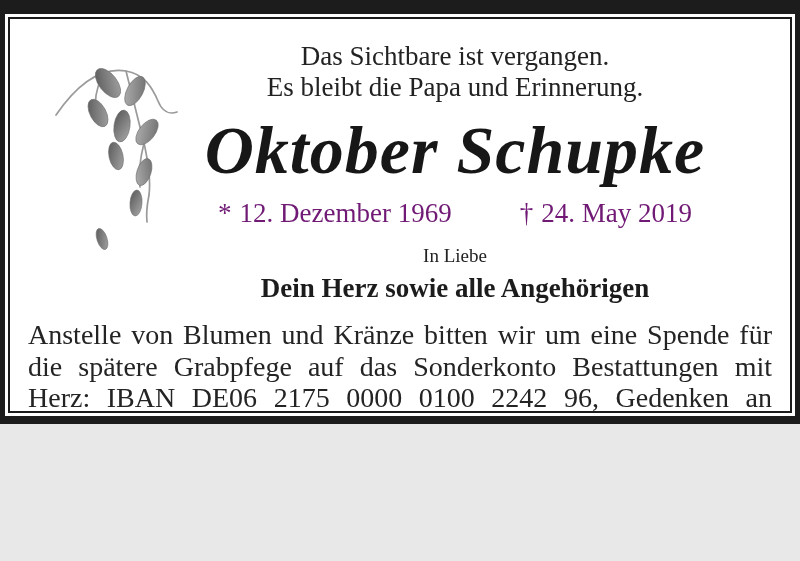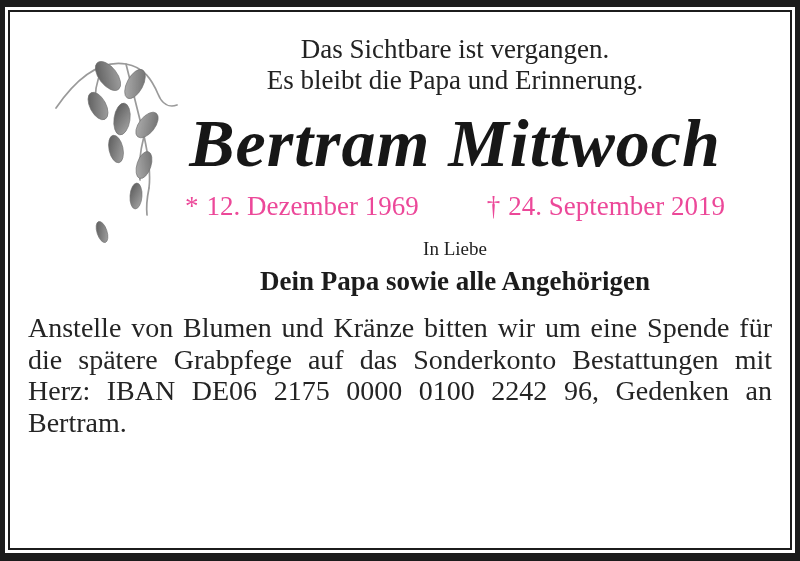--- a/index.html
+++ b/index.html
@@ -4,24 +4,24 @@
 <style>
   html, body {
     margin: 0;
     padding: 0;
     background: #e8e8e8;
     font-family: "Liberation Serif", serif;
   }
   .page {
     position: relative;
     width: 800px;
-    height: 561px;
+    height: 424px;
     background: #1c1c1c;   
     box-sizing: border-box;
-    padding: 7px 5px 8px 5px;
+    padding: 14px 5px 8px 5px;
     overflow: hidden;
   }
   .frame-gap {
     width: 100%;
     height: 100%;
     background: #ffffff;   
     box-sizing: border-box;
     padding: 3px;
   }
   .frame-inner {
@@ -62,21 +62,21 @@
     color: #171717;
     letter-spacing: 1px;
   }
   .dates {
     margin-top: 10px;
     display: flex;
     justify-content: center;
     gap: 68px;
     font-size: 27px;
     line-height: 32px;
-    color: #ec4899;
+    color: #701a75;
   }
   .dates .sym { display: inline-block; margin-right: 8px; }
   .closing {
     margin-top: 12px;
     font-size: 19px;
     line-height: 30px;
     color: #222222;
   }
   .family {
     margin-top: 1px;
@@ -136,33 +136,33 @@
         </g>
         <ellipse cx="52" cy="196" rx="5" ry="11" transform="rotate(-18 52 196)" fill="url(#leafg)" stroke="#5a5a5a" stroke-width="0.6"></ellipse>
       </svg>
 
       <div class="header">
         <div class="epigraph">
           <div>Das Sichtbare ist vergangen.</div>
           <div>Es bleibt die Papa und Erinnerung.</div>
         </div>
 
-        <div class="name">Bertram Mittwoch</div>
+        <div class="name">Oktober Schupke</div>
 
         <div class="dates">
           <div>
             <span class="sym">*</span><span>12. Dezember 1969</span>
           </div>
           <div>
-            <span class="sym">†</span><span>24. September 2019</span>
+            <span class="sym">†</span><span>24. May 2019</span>
           </div>
         </div>
 
         <div class="closing">In Liebe</div>
-        <div class="family">Dein Papa sowie alle Angehörigen</div>
+        <div class="family">Dein Herz sowie alle Angehörigen</div>
       </div>
 
       <div class="bodytext">
         <p>Anstelle von Blumen und Kränze bitten wir um eine Spende für die spätere Grabpfege auf das Sonderkonto Bestattungen mit Herz: IBAN DE06 2175 0000 0100 2242 96, Gedenken an Bertram.</p>
       </div>
 
     </div>
   </div>
 </div>
 

